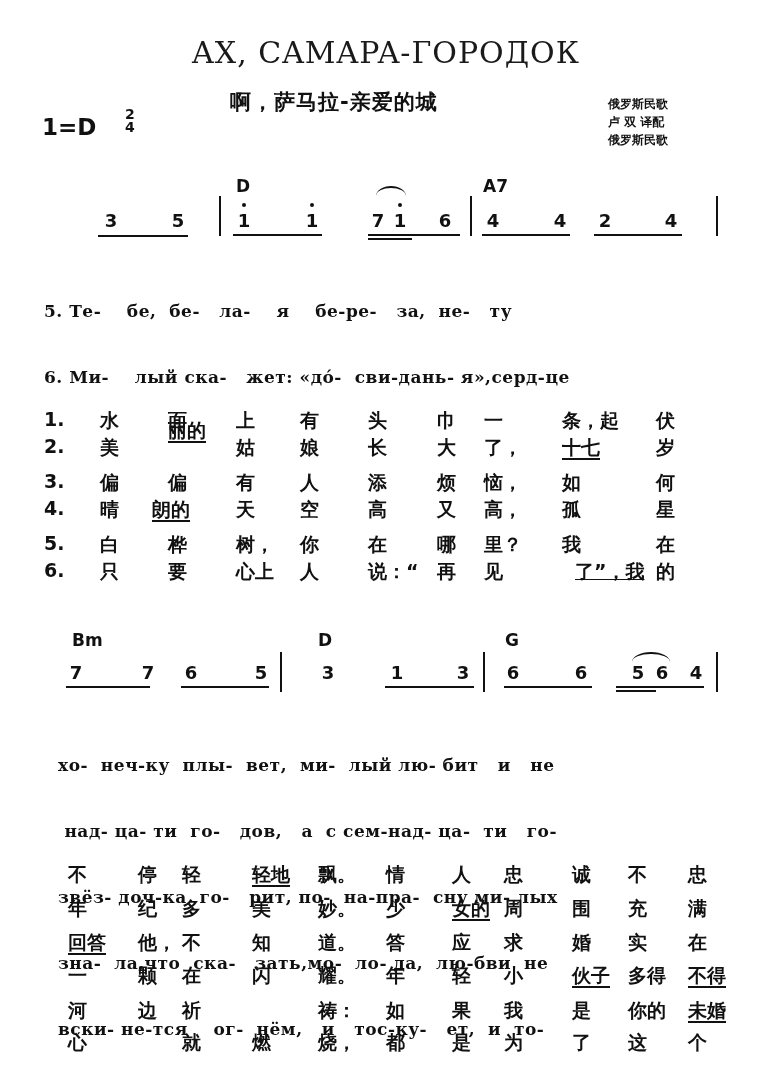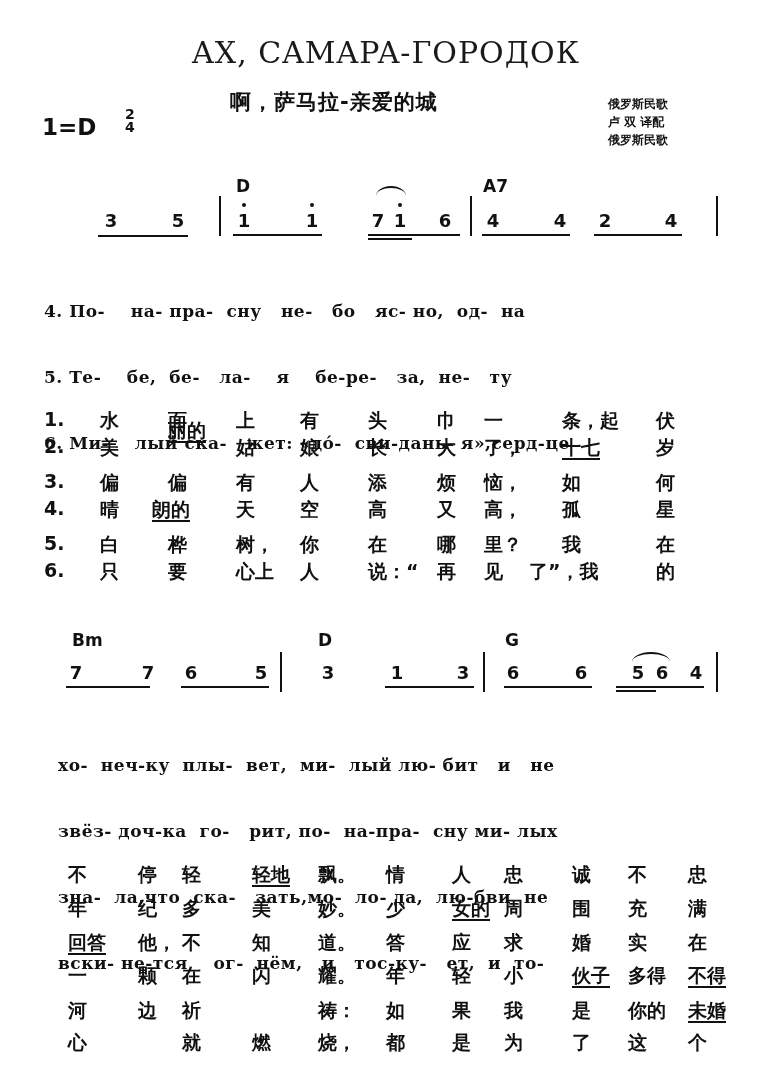--- a/index.html
+++ b/index.html
@@ -61,21 +61,20 @@
 
   <div class="abs uline" style="left:98px; top:235px; width:90px;"></div>
   <div class="abs uline" style="left:233px; top:234px; width:89px;"></div>
   <div class="abs uline" style="left:368px; top:234px; width:92px;"></div>
   <div class="abs uline" style="left:368px; top:238px; width:44px;"></div>
   <div class="abs uline" style="left:482px; top:234px; width:88px;"></div>
   <div class="abs uline" style="left:594px; top:234px; width:88px;"></div>
   <div class="abs slur" style="left:376px; top:186px; width:30px;"></div>
 
   <div class="abs lyr-ru" style="left:44px; top:256px;">
-    <div>4. По-    на- пра-  сну   не-   бо   яс- но,  од-  на</div>
     <div>5. Те-    бе,  бе-   ла-    я    бе-ре-   за,  не-   ту</div>
     <div>6. Ми-    лый ска-   жет: «дó-  сви-дань- я»,серд-це</div>
   </div>
 
   <div id="sys1-zh" class="abs" style="left:0; top:408px;">
       <div class="abs lyr-zh" style="left:44px; top:0px;">1.</div>
       <div class="abs lyr-zh" style="left:100px; top:0px;">水</div>
       <div class="abs lyr-zh" style="left:168px; top:0px;">面</div>
       <div class="abs lyr-zh" style="left:236px; top:0px;">上</div>
       <div class="abs lyr-zh" style="left:300px; top:0px;">有</div>
@@ -125,21 +124,21 @@
       <div class="abs lyr-zh" style="left:562px; top:124px;">我</div>
       <div class="abs lyr-zh" style="left:656px; top:124px;">在</div>
       <div class="abs lyr-zh" style="left:44px; top:151px;">6.</div>
       <div class="abs lyr-zh" style="left:100px; top:151px;">只</div>
       <div class="abs lyr-zh" style="left:168px; top:151px;">要</div>
       <div class="abs lyr-zh" style="left:236px; top:151px;">心上</div>
       <div class="abs lyr-zh" style="left:300px; top:151px;">人</div>
       <div class="abs lyr-zh" style="left:368px; top:151px;">说：“</div>
       <div class="abs lyr-zh" style="left:437px; top:151px;">再</div>
       <div class="abs lyr-zh" style="left:484px; top:151px;">见</div>
-      <div class="abs lyr-zh" style="left:529px; top:151px;">了”，我</div>
+      <div class="abs lyr-zh" style="left:575px; top:151px;text-decoration:underline;">了”，我</div>
       <div class="abs lyr-zh" style="left:656px; top:151px;">的</div>
     </div>
 </div>
 
 <div id="sys2">
   <div id="sys2-chords">
       <div class="abs chord" style="left:72px; top:630px;">Bm</div>
       <div class="abs chord" style="left:318px; top:630px;">D</div>
       <div class="abs chord" style="left:505px; top:630px;">G</div>
     </div>
@@ -163,20 +162,21 @@
   <div class="abs uline" style="left:66px; top:686px; width:84px;"></div>
   <div class="abs uline" style="left:181px; top:686px; width:88px;"></div>
   <div class="abs uline" style="left:385px; top:686px; width:89px;"></div>
   <div class="abs uline" style="left:504px; top:686px; width:88px;"></div>
   <div class="abs uline" style="left:616px; top:686px; width:88px;"></div>
   <div class="abs uline" style="left:616px; top:690px; width:40px;"></div>
   <div class="abs slur" style="left:632px; top:652px; width:38px;"></div>
 
   <div class="abs lyr-ru" style="left:58px; top:710px;">
     <div>хо-  неч-ку  плы-  вет,  ми-  лый лю- бит   и   не</div>
+    <div> над- ца- ти  го-   дов,   а  с сем-над- ца-  ти   го-</div>
     <div>звёз- доч-ка  го-   рит, по-  на-пра-  сну ми- лых</div>
     <div>зна-  ла,что  ска-   зать,мо-  ло- да,  лю-бви  не</div>
     <div>вски- не-тся    ог-  нём,   и   тос-ку-   ет,  и  то-</div>
   </div>
 
   <div id="sys2-zh" class="abs" style="left:0; top:862px;">
       <div class="abs lyr-zh" style="left:68px; top:0px;">不</div>
       <div class="abs lyr-zh" style="left:138px; top:0px;">停</div>
       <div class="abs lyr-zh" style="left:182px; top:0px;">轻</div>
       <div class="abs lyr-zh ul" style="left:252px; top:0px;">轻地</div>

